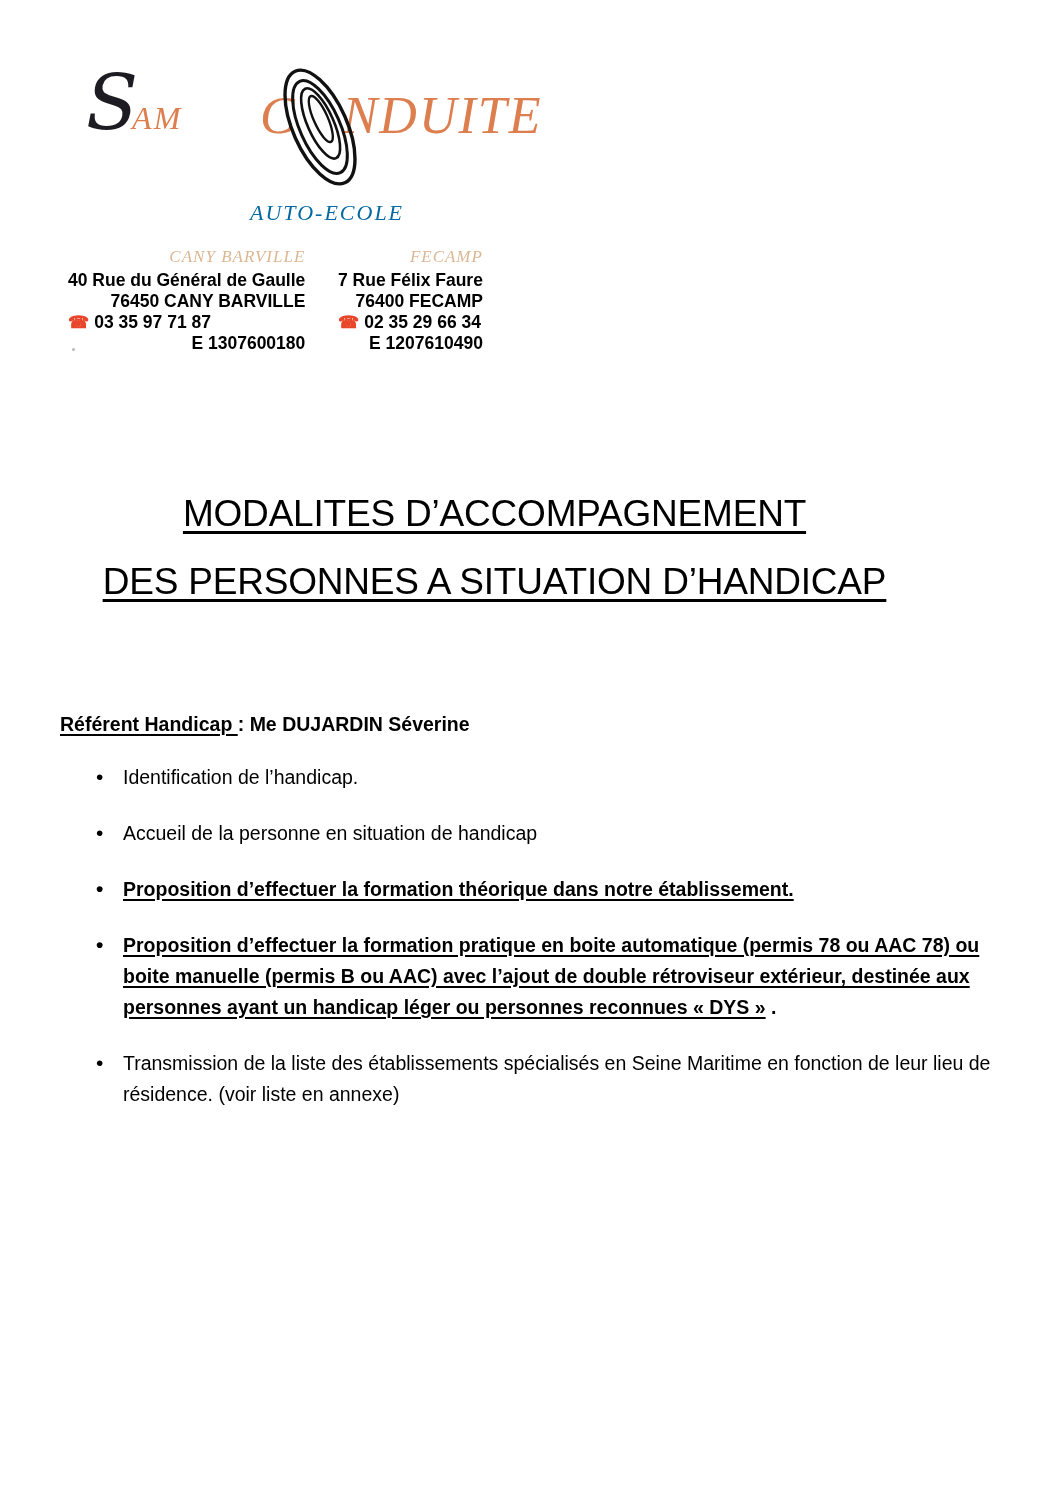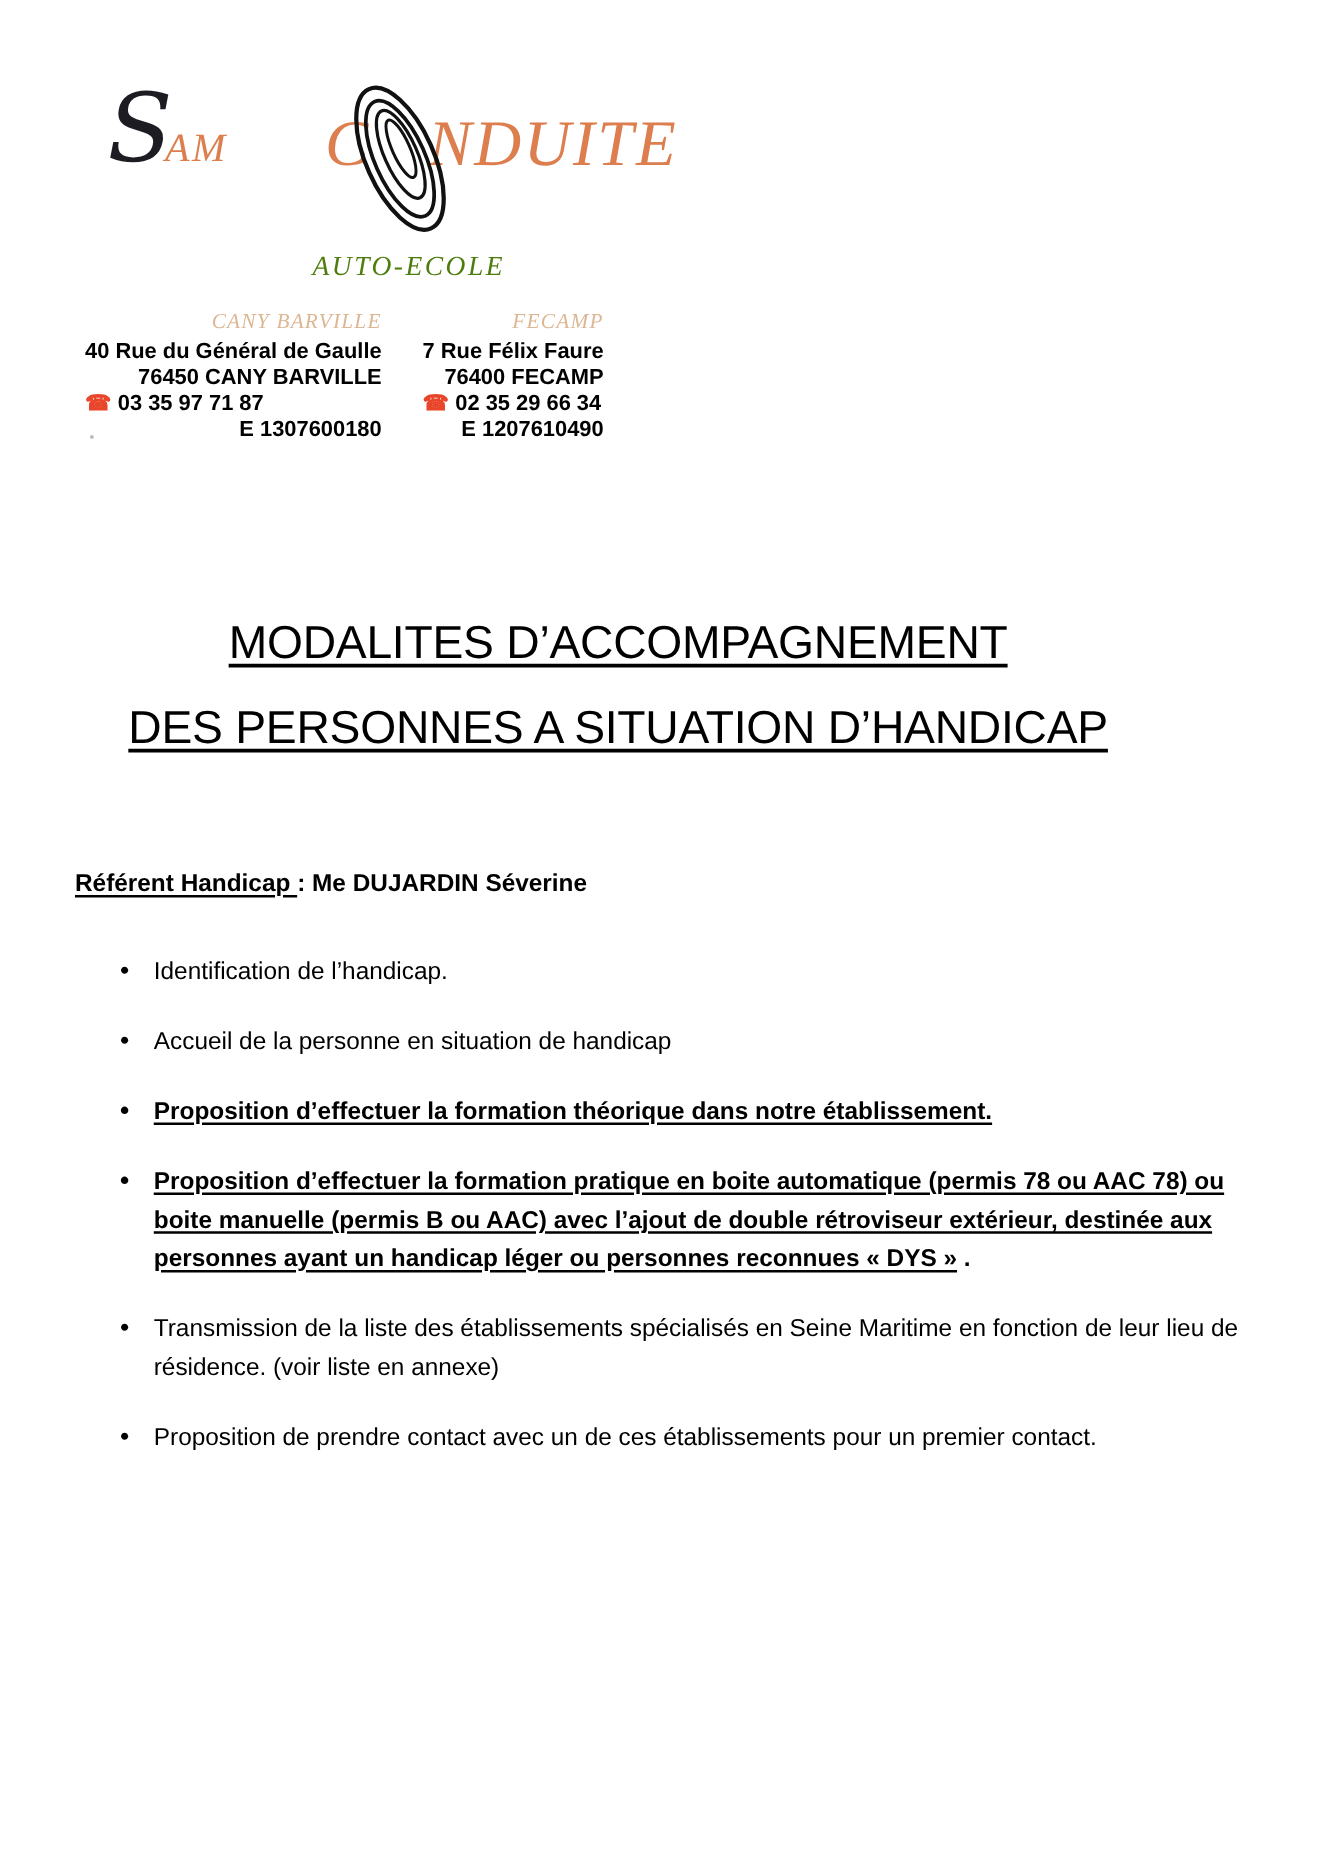--- a/index.html
+++ b/index.html
@@ -84,21 +84,21 @@
   }
 
   .word-autoecole {
     position: absolute;
     left: 190px;
     top: 148px;
     font-family: "Liberation Serif", serif;
     font-style: italic;
     font-size: 22px;
     letter-spacing: 2px;
-    color: #4d7c0f;
+    color: #0369a1;
     white-space: nowrap;
   }
 
   .branches {
     position: absolute;
     left: 0;
     top: 185px;
     width: 520px;
   }
   .branch {
@@ -169,21 +169,21 @@
   .doc-title .tline u {
     text-decoration: underline;
     text-decoration-thickness: 3px;
     text-underline-offset: 5px;
   }
 
   
   .referent {
     position: absolute;
     left: 60px;
-    top: 676px;
+    top: 693px;
     font-size: 19.5px;
     font-weight: bold;
     color: #000;
     white-space: nowrap;
   }
   .referent .ul {
     text-decoration: underline;
     text-decoration-thickness: 2px;
     text-underline-offset: 3px;
   }
@@ -301,18 +301,15 @@
     </li>
     <li class="strong">
       <span class="ul">Proposition d’effectuer la formation théorique dans notre établissement.</span>
     </li>
     <li class="strong wide">
       <span class="ul">Proposition d’effectuer la formation pratique en boite automatique (permis 78 ou AAC 78) ou boite manuelle (permis B ou AAC) avec l’ajout de double rétroviseur extérieur, destinée aux personnes ayant un handicap léger ou personnes reconnues « DYS »</span><span> .</span>
     </li>
     <li class="wide">
       <span>Transmission de la liste des établissements spécialisés en Seine Maritime en fonction de leur lieu de résidence. (voir liste en annexe)</span>
     </li>
-    <li class="wide">
-      <span>Proposition de prendre contact avec un de ces établissements pour un premier contact.</span>
-    </li>
   </ul>
 
 </div>
 
 </body></html>

